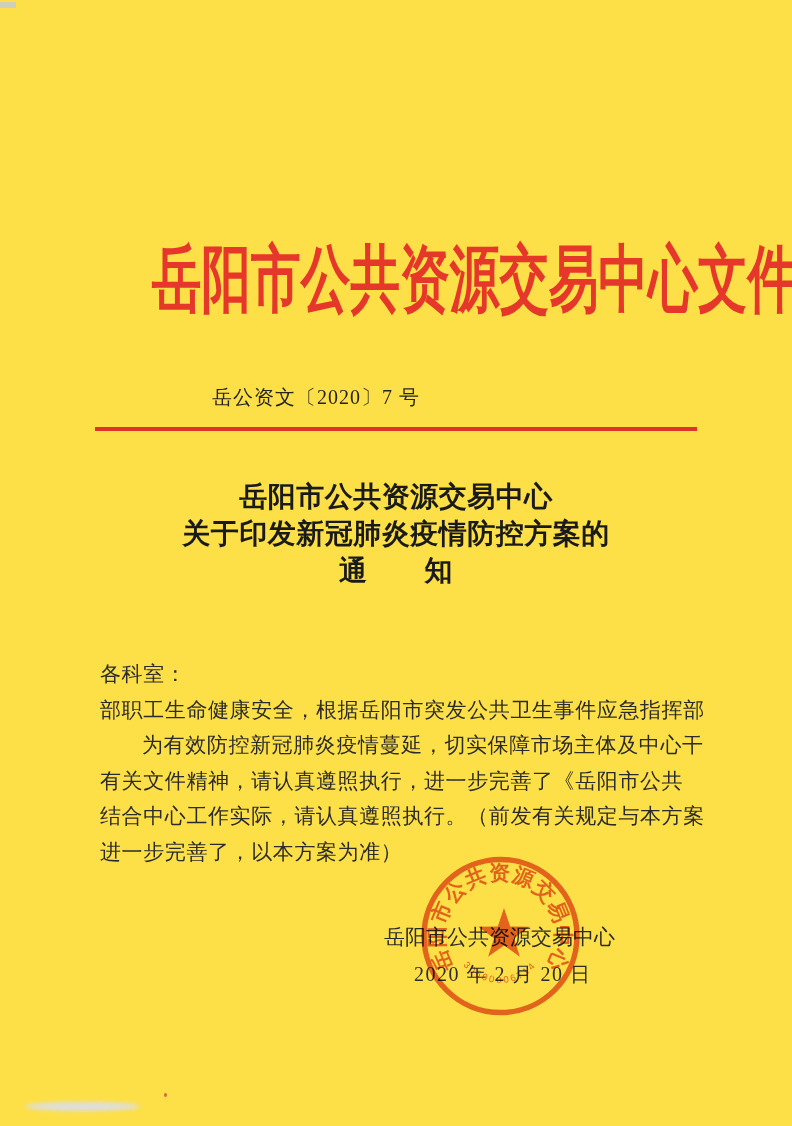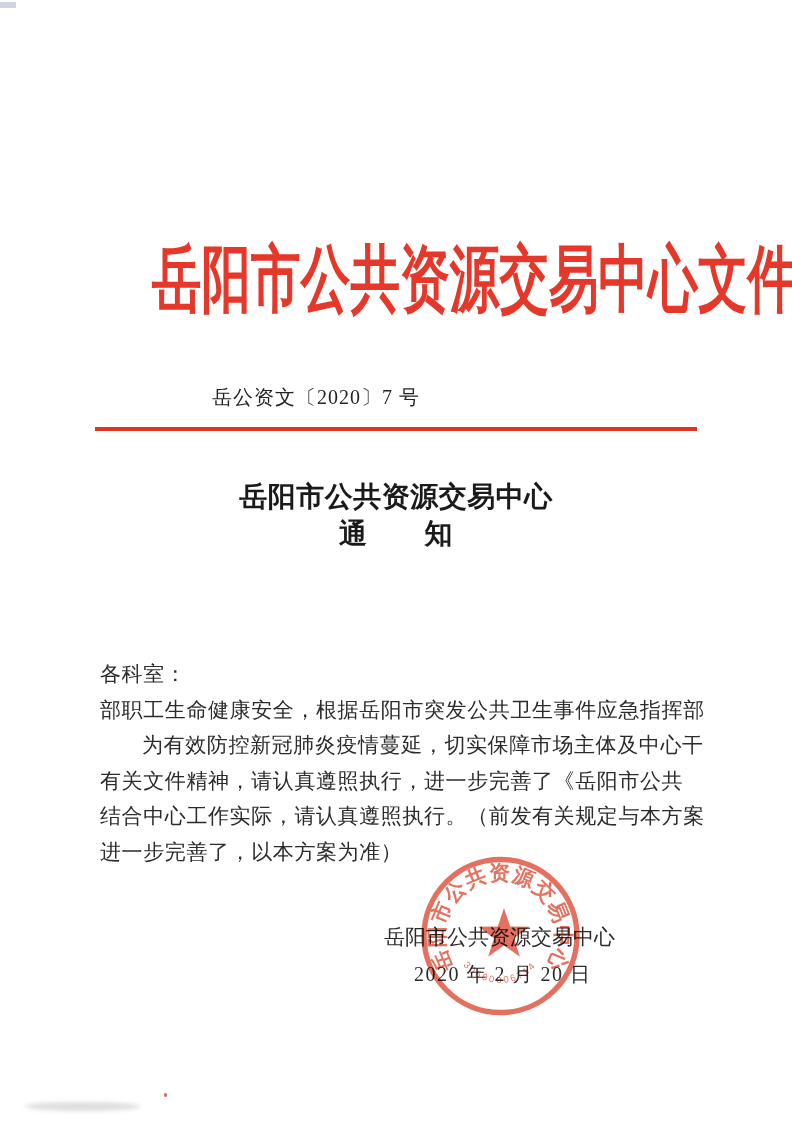--- a/index.html
+++ b/index.html
@@ -6,21 +6,21 @@
     margin: 0;
     padding: 0;
     background: #e9e9e9;
     font-family: "Liberation Serif", "DejaVu Serif", serif;
   }
   .page {
     position: relative;
     width: 792px;
     height: 1126px;
     margin: 0 auto;
-    background: #ffffff;
+    background: #fde047;
     overflow: hidden;
   }
   
   .letterhead {
     position: absolute;
     top: 242px;
     left: 0;
     width: 792px;
     text-align: center;
     line-height: 76px;
@@ -154,20 +154,21 @@
   <div class="letterhead">
     <span class="stretch">岳阳市公共资源交易中心文件</span>
   </div>
 
   <div class="doc-number">岳公资文〔2020〕7 号</div>
 
   <div class="red-rule"></div>
 
   <div class="doc-title">
     <div>岳阳市公共资源交易中心</div>
+    <div>关于印发新冠肺炎疫情防控方案的</div>
     <div>通　　知</div>
   </div>
 
   <div class="body-block">
     <div class="body-line">各科室：</div>
     <div class="body-line">部职工生命健康安全，根据岳阳市突发公共卫生事件应急指挥部</div>
     <div class="body-line indent">为有效防控新冠肺炎疫情蔓延，切实保障市场主体及中心干</div>
     <div class="body-line">有关文件精神，请认真遵照执行，进一步完善了《岳阳市公共</div>
     <div class="body-line">结合中心工作实际，请认真遵照执行。（前发有关规定与本方案</div>
     <div class="body-line">进一步完善了，以本方案为准）</div>

